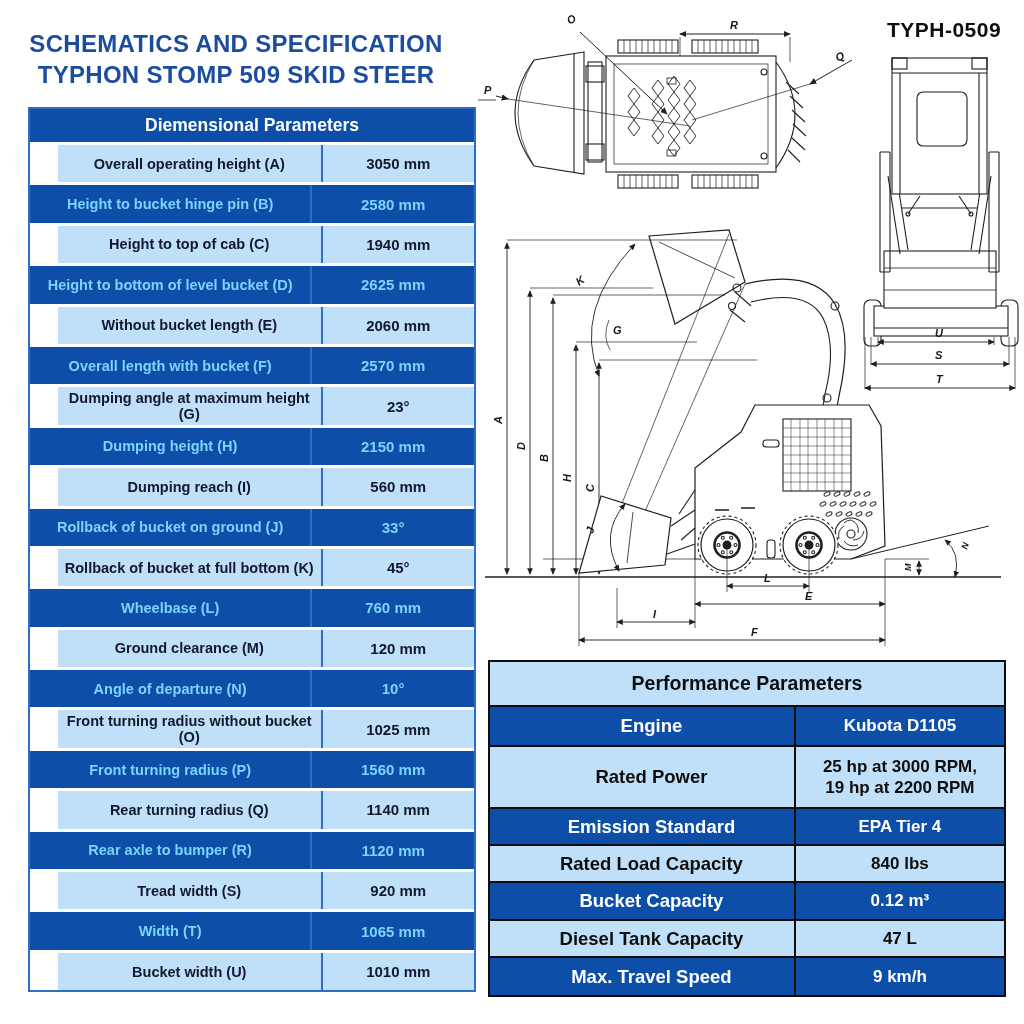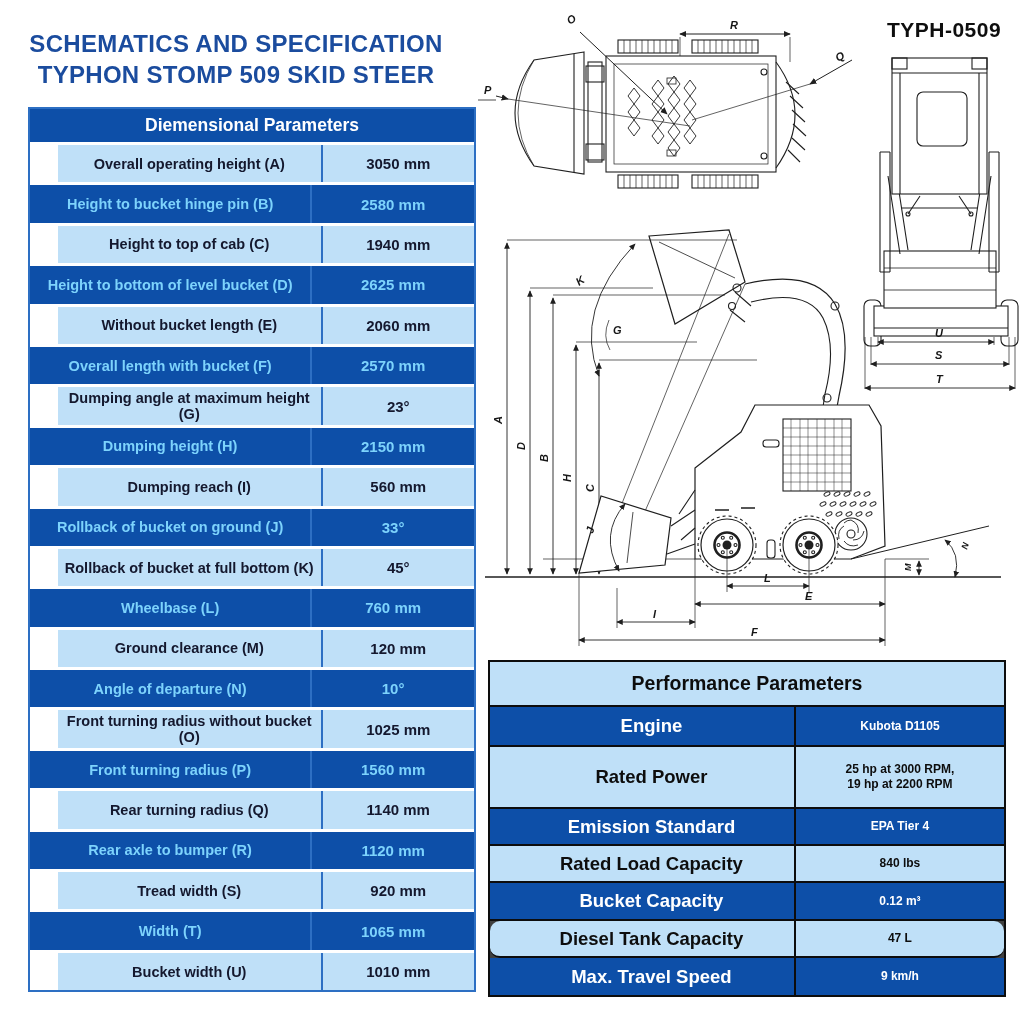--- a/index.html
+++ b/index.html
@@ -53,21 +53,21 @@
     display:flex;align-items:center;justify-content:center;border-bottom:2px solid var(--perf-border);
   }
   .perf-row{display:flex;border-bottom:2px solid var(--perf-border);}
   .perf-row:last-child{border-bottom:none;}
   .perf-row .c1{
     width:59.5%;display:flex;align-items:center;justify-content:center;
     font-weight:bold;font-size:18.5px;border-right:2px solid var(--perf-border);box-sizing:border-box;padding-left:19px;
   }
   .perf-row .c2{
     width:40.5%;display:flex;align-items:center;justify-content:center;
-    font-weight:bold;font-size:12px;white-space:pre-line;text-align:center;line-height:1.25;
+    font-weight:bold;font-size:17px;white-space:pre-line;text-align:center;line-height:1.25;
   }
   .perf-row.dark{background:var(--dark-blue);color:#fff;}
   .perf-row.light{background:var(--light-blue);color:#0d0d0d;}
   .drawing{position:absolute;}
   svg text{font-family:"Liberation Sans", sans-serif;}
 </style>
 </head>
 <body>
 
 <div class="page">
@@ -428,21 +428,21 @@
           <div class="c2">EPA Tier 4</div>
         </div>
         <div class="perf-row light" style="height: 35px;">
           <div class="c1">Rated Load Capacity</div>
           <div class="c2">840 lbs</div>
         </div>
         <div class="perf-row dark" style="height: 36px;">
           <div class="c1">Bucket Capacity</div>
           <div class="c2">0.12 m³</div>
         </div>
-        <div class="perf-row light" style="height: 35px; border-radius: 10px;">
+        <div class="perf-row light" style="height: 35px;">
           <div class="c1">Diesel Tank Capacity</div>
           <div class="c2">47 L</div>
         </div>
         <div class="perf-row dark" style="height: 37px;">
           <div class="c1">Max. Travel Speed</div>
           <div class="c2">9 km/h</div>
         </div>
       </div>
   </section>
 

